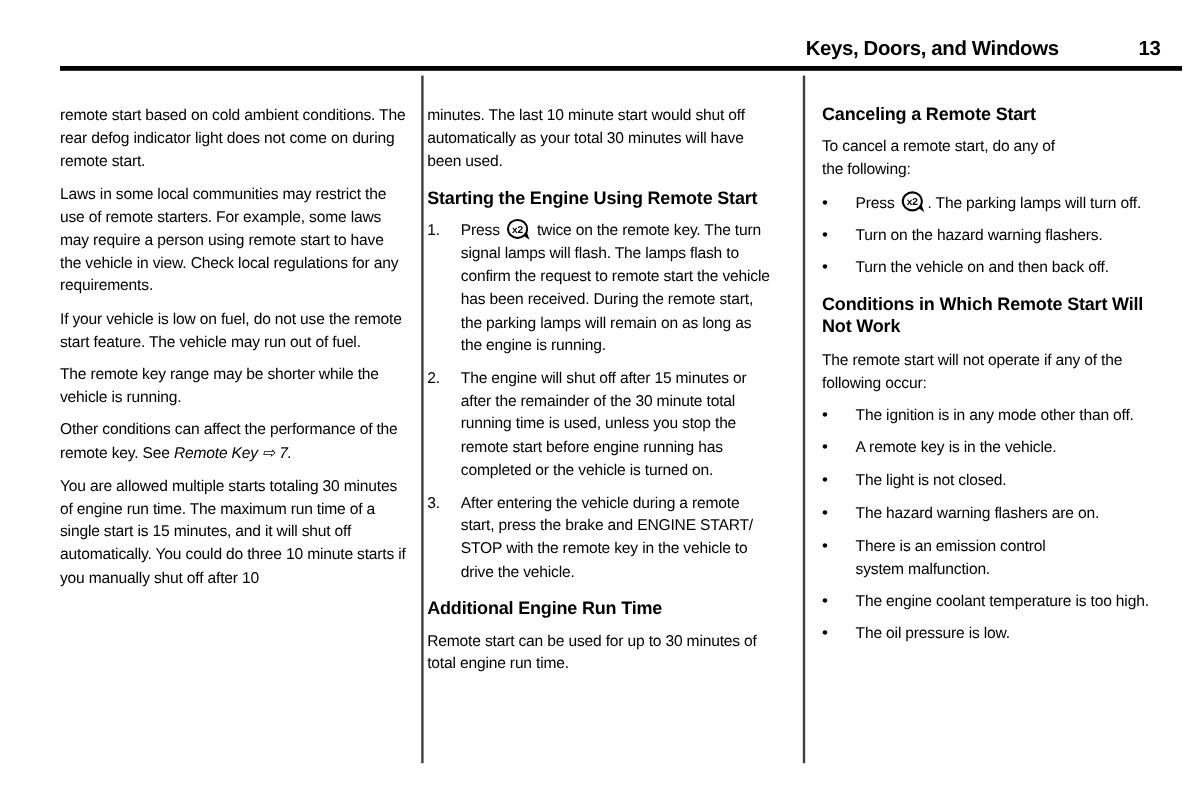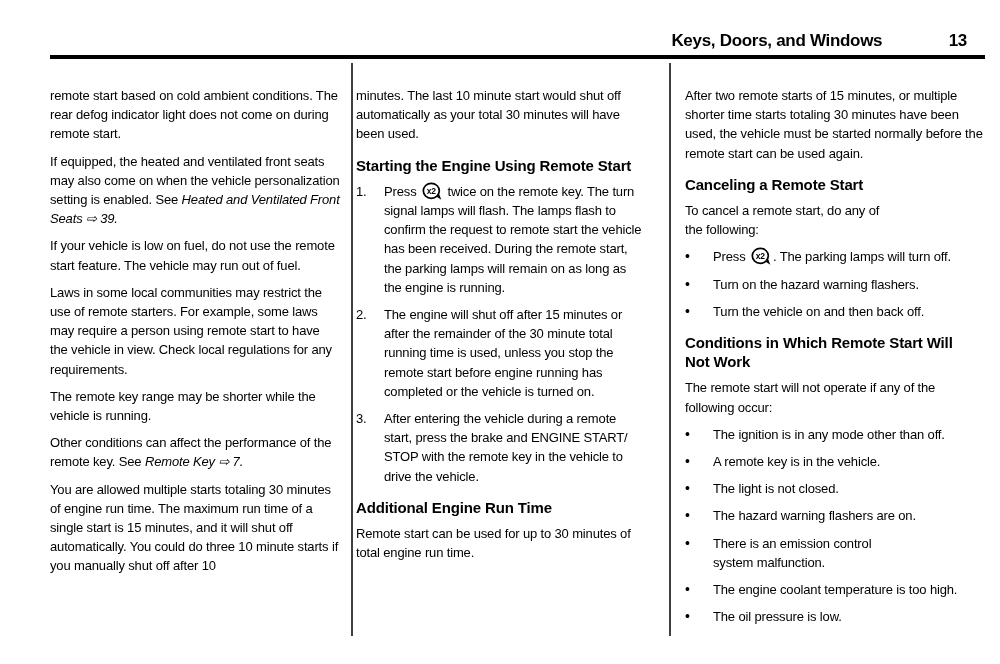--- a/index.html
+++ b/index.html
@@ -67,23 +67,22 @@
     <div class="header-text">
       <span class="header-title">Keys, Doors, and Windows</span>
       <span class="header-page-num">13</span>
     </div>
     <div class="header-rule"></div>
   </header>
 
   <main>
     <section class="col col-1">
         <p><span>remote start based on cold ambient conditions. The rear defog indicator light does not come on during remote start.</span></p>
-        <p><span>If equipped, the heated and ventilated front seats may also come on when the vehicle personalization setting is enabled. See </span><span class="it">Heated and Ventilated Front Seats</span><span class="it"> ⇨ 39.</span></p>
+        <p><span>Laws in some local communities may restrict the use of remote starters. For example, some laws may require a person using remote start to have the vehicle in view. Check local regulations for any requirements.</span></p>
         <p><span>If your vehicle is low on fuel, do not use the remote start feature. The vehicle may run out of fuel.</span></p>
-        <p><span>Laws in some local communities may restrict the use of remote starters. For example, some laws may require a person using remote start to have the vehicle in view. Check local regulations for any requirements.</span></p>
         <p><span>The remote key range may be shorter while the vehicle is running.</span></p>
         <p><span>Other conditions can affect the performance of the remote key. See </span><span class="it">Remote Key</span><span class="it"> ⇨ 7.</span></p>
         <p><span>You are allowed multiple starts totaling 30 minutes of engine run time. The maximum run time of a single start is 15 minutes, and it will shut off automatically. You could do three 10 minute starts if you manually shut off after 10</span></p>
       </section>
     <div class="divider divider-1"></div>
     <section class="col col-2">
         <p><span>minutes. The last 10 minute start would shut off automatically as your total 30 minutes will have been used.</span></p>
         <h3><span>Starting the Engine Using Remote Start</span></h3>
         <div class="list ol">
           <div class="li">
@@ -101,21 +100,20 @@
           <div class="li">
             <span class="marker">3.</span>
             <div class="li-text"><span>After entering the vehicle during a remote start, press the brake and ENGINE START/ STOP with the remote key in the vehicle to drive the vehicle.</span></div>
           </div>
         </div>
         <h3><span>Additional Engine Run Time</span></h3>
         <p><span>Remote start can be used for up to 30 minutes of total engine run time.</span></p>
       </section>
     <div class="divider divider-2"></div>
     <section class="col col-3">
-        <p><span>After two remote starts of 15 minutes, or multiple shorter time starts totaling 30 minutes have been used, the vehicle must be started normally before the remote start can be used again.</span></p>
         <h3><span>Canceling a Remote Start</span></h3>
         <p><span>To cancel a remote start, do any of</span><br><span>the following:</span></p>
         <div class="list ul">
           <div class="li">
             <span class="marker">•</span>
             <div class="li-text"><span>Press </span><svg width="22" height="19" viewBox="0 0 22 19" class="x2-icon">
                 <ellipse cx="10.3" cy="8.8" rx="8" ry="7.5" fill="none" stroke="#000" stroke-width="1.7"></ellipse>
                 <text x="10.3" y="11.8" text-anchor="middle" font-size="8.5" font-weight="bold" font-family="&quot;Liberation Sans&quot;, sans-serif" fill="#000">x2</text>
                 <path d="M15.3 14.4 L20.3 17.8 L18.2 12.2 Z" fill="#000"></path>
               </svg><span>. The parking lamps will turn off.</span></div>

